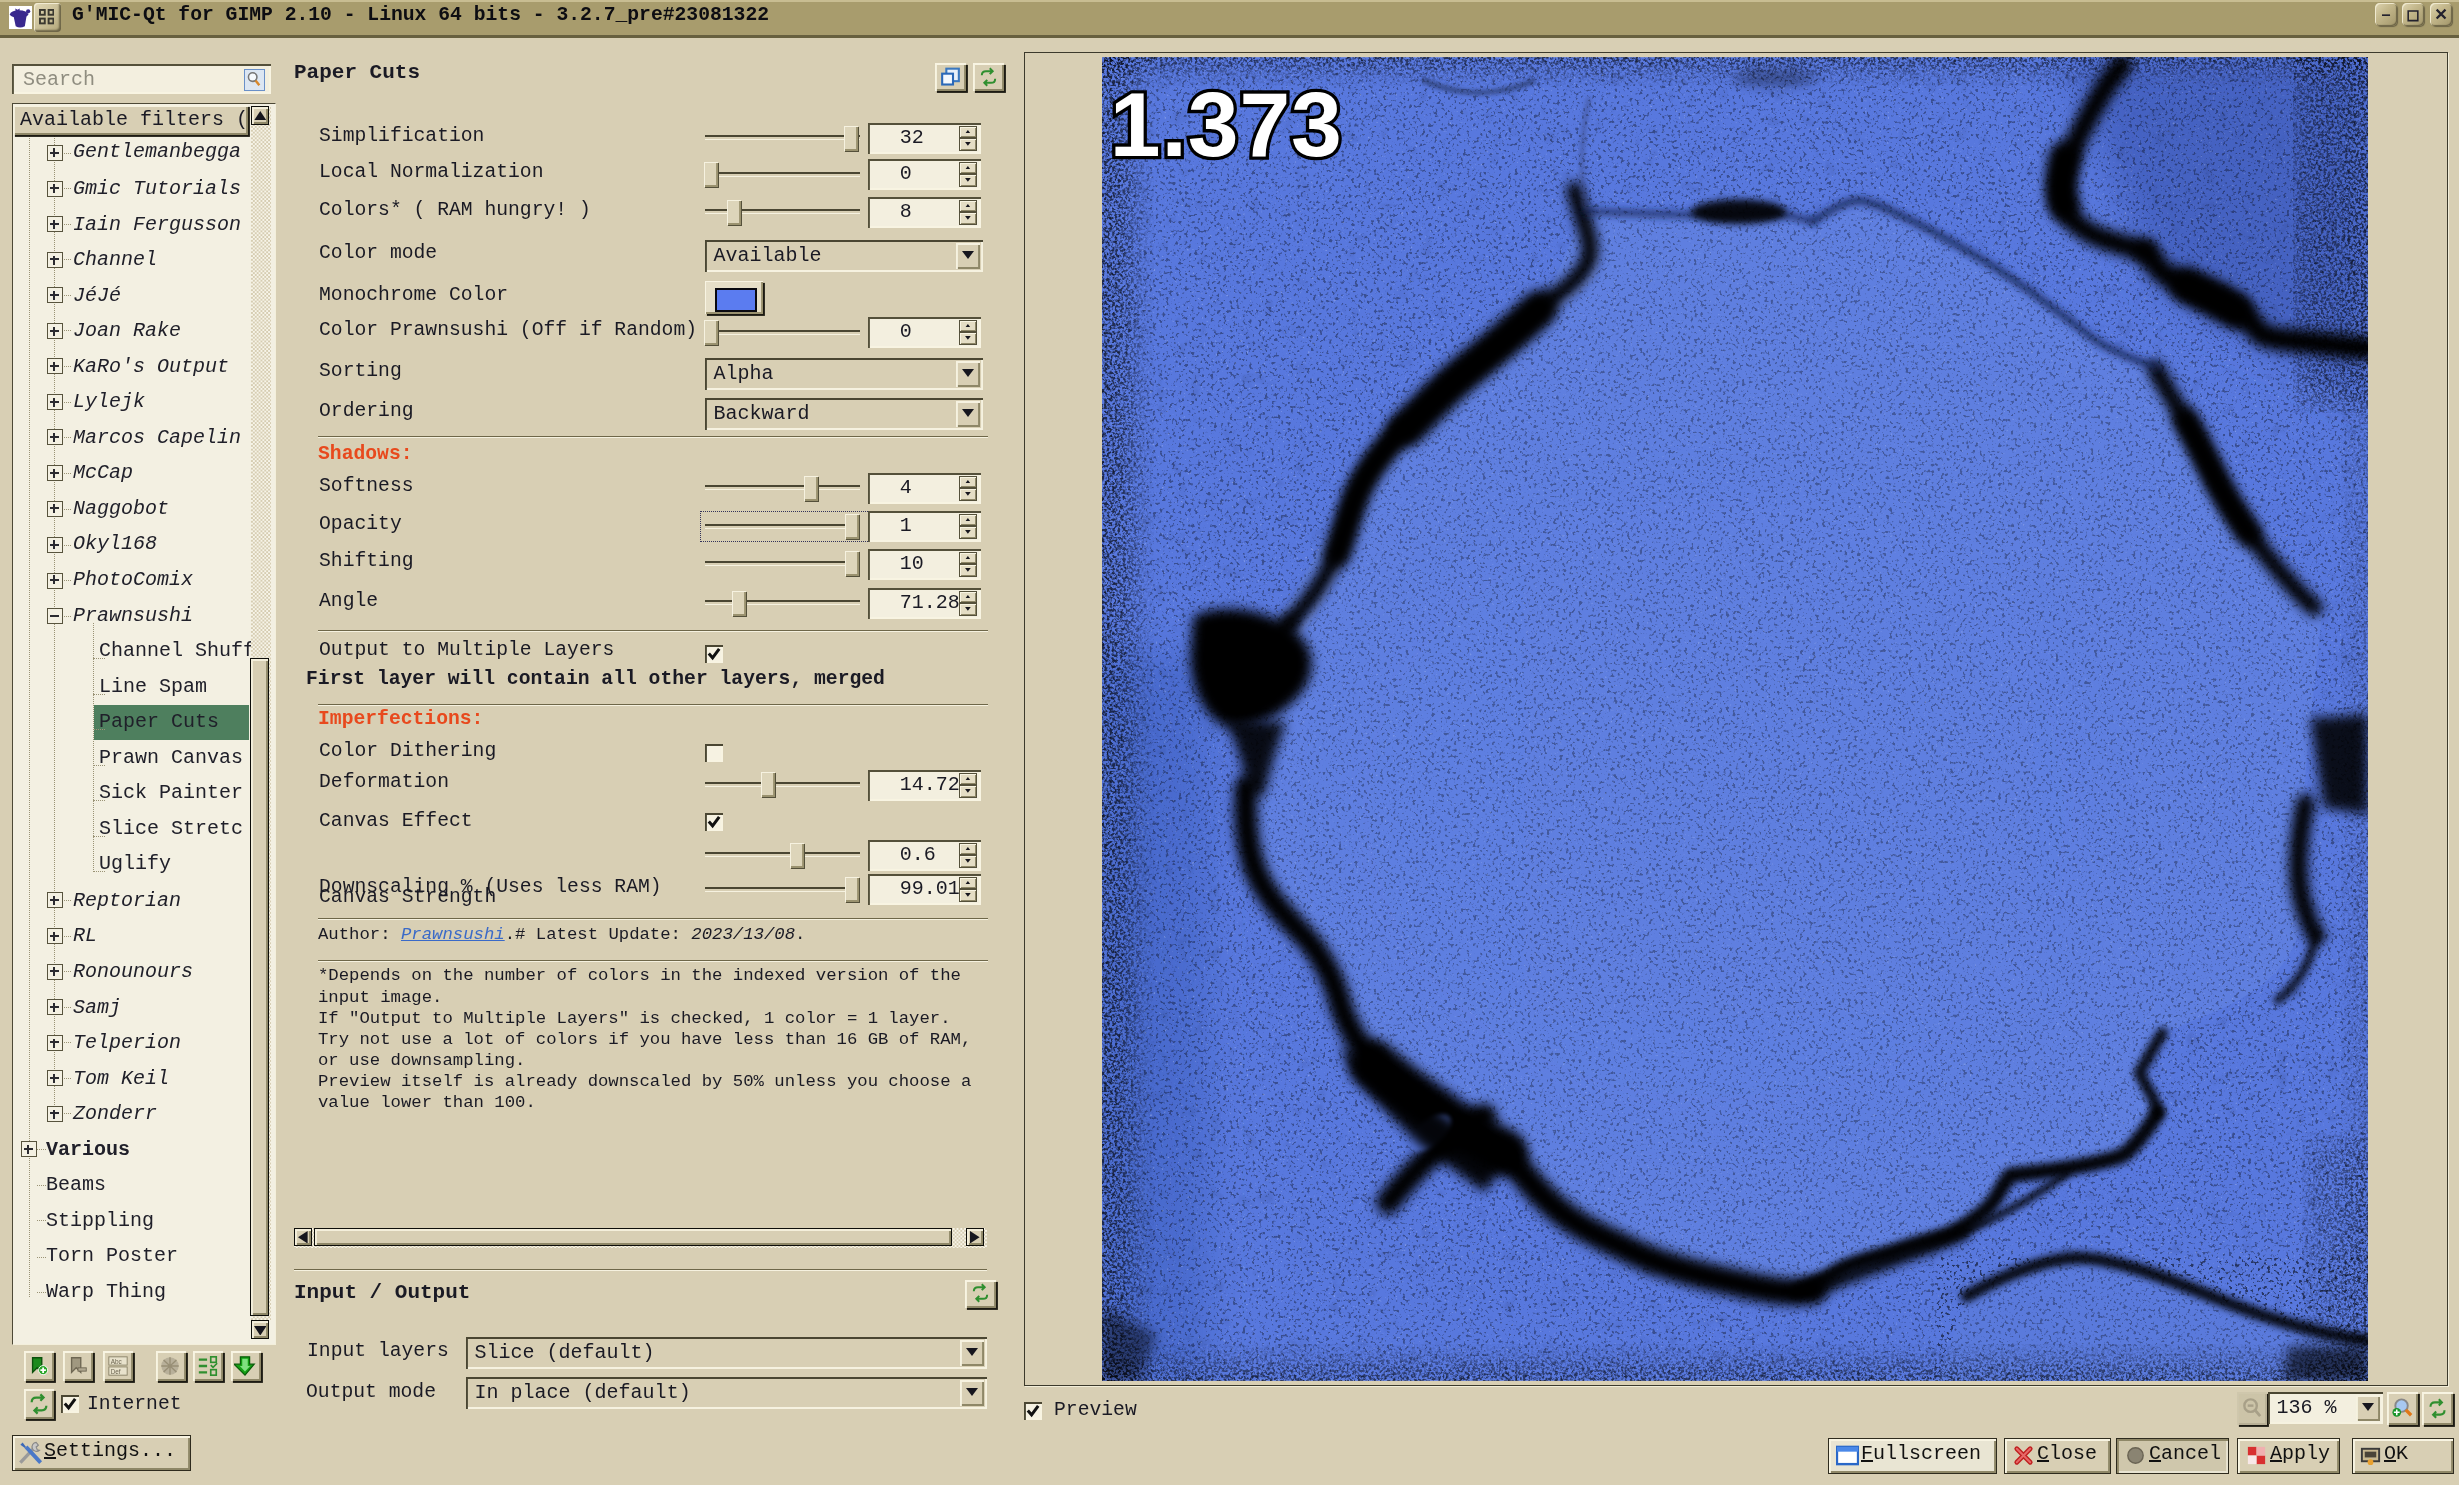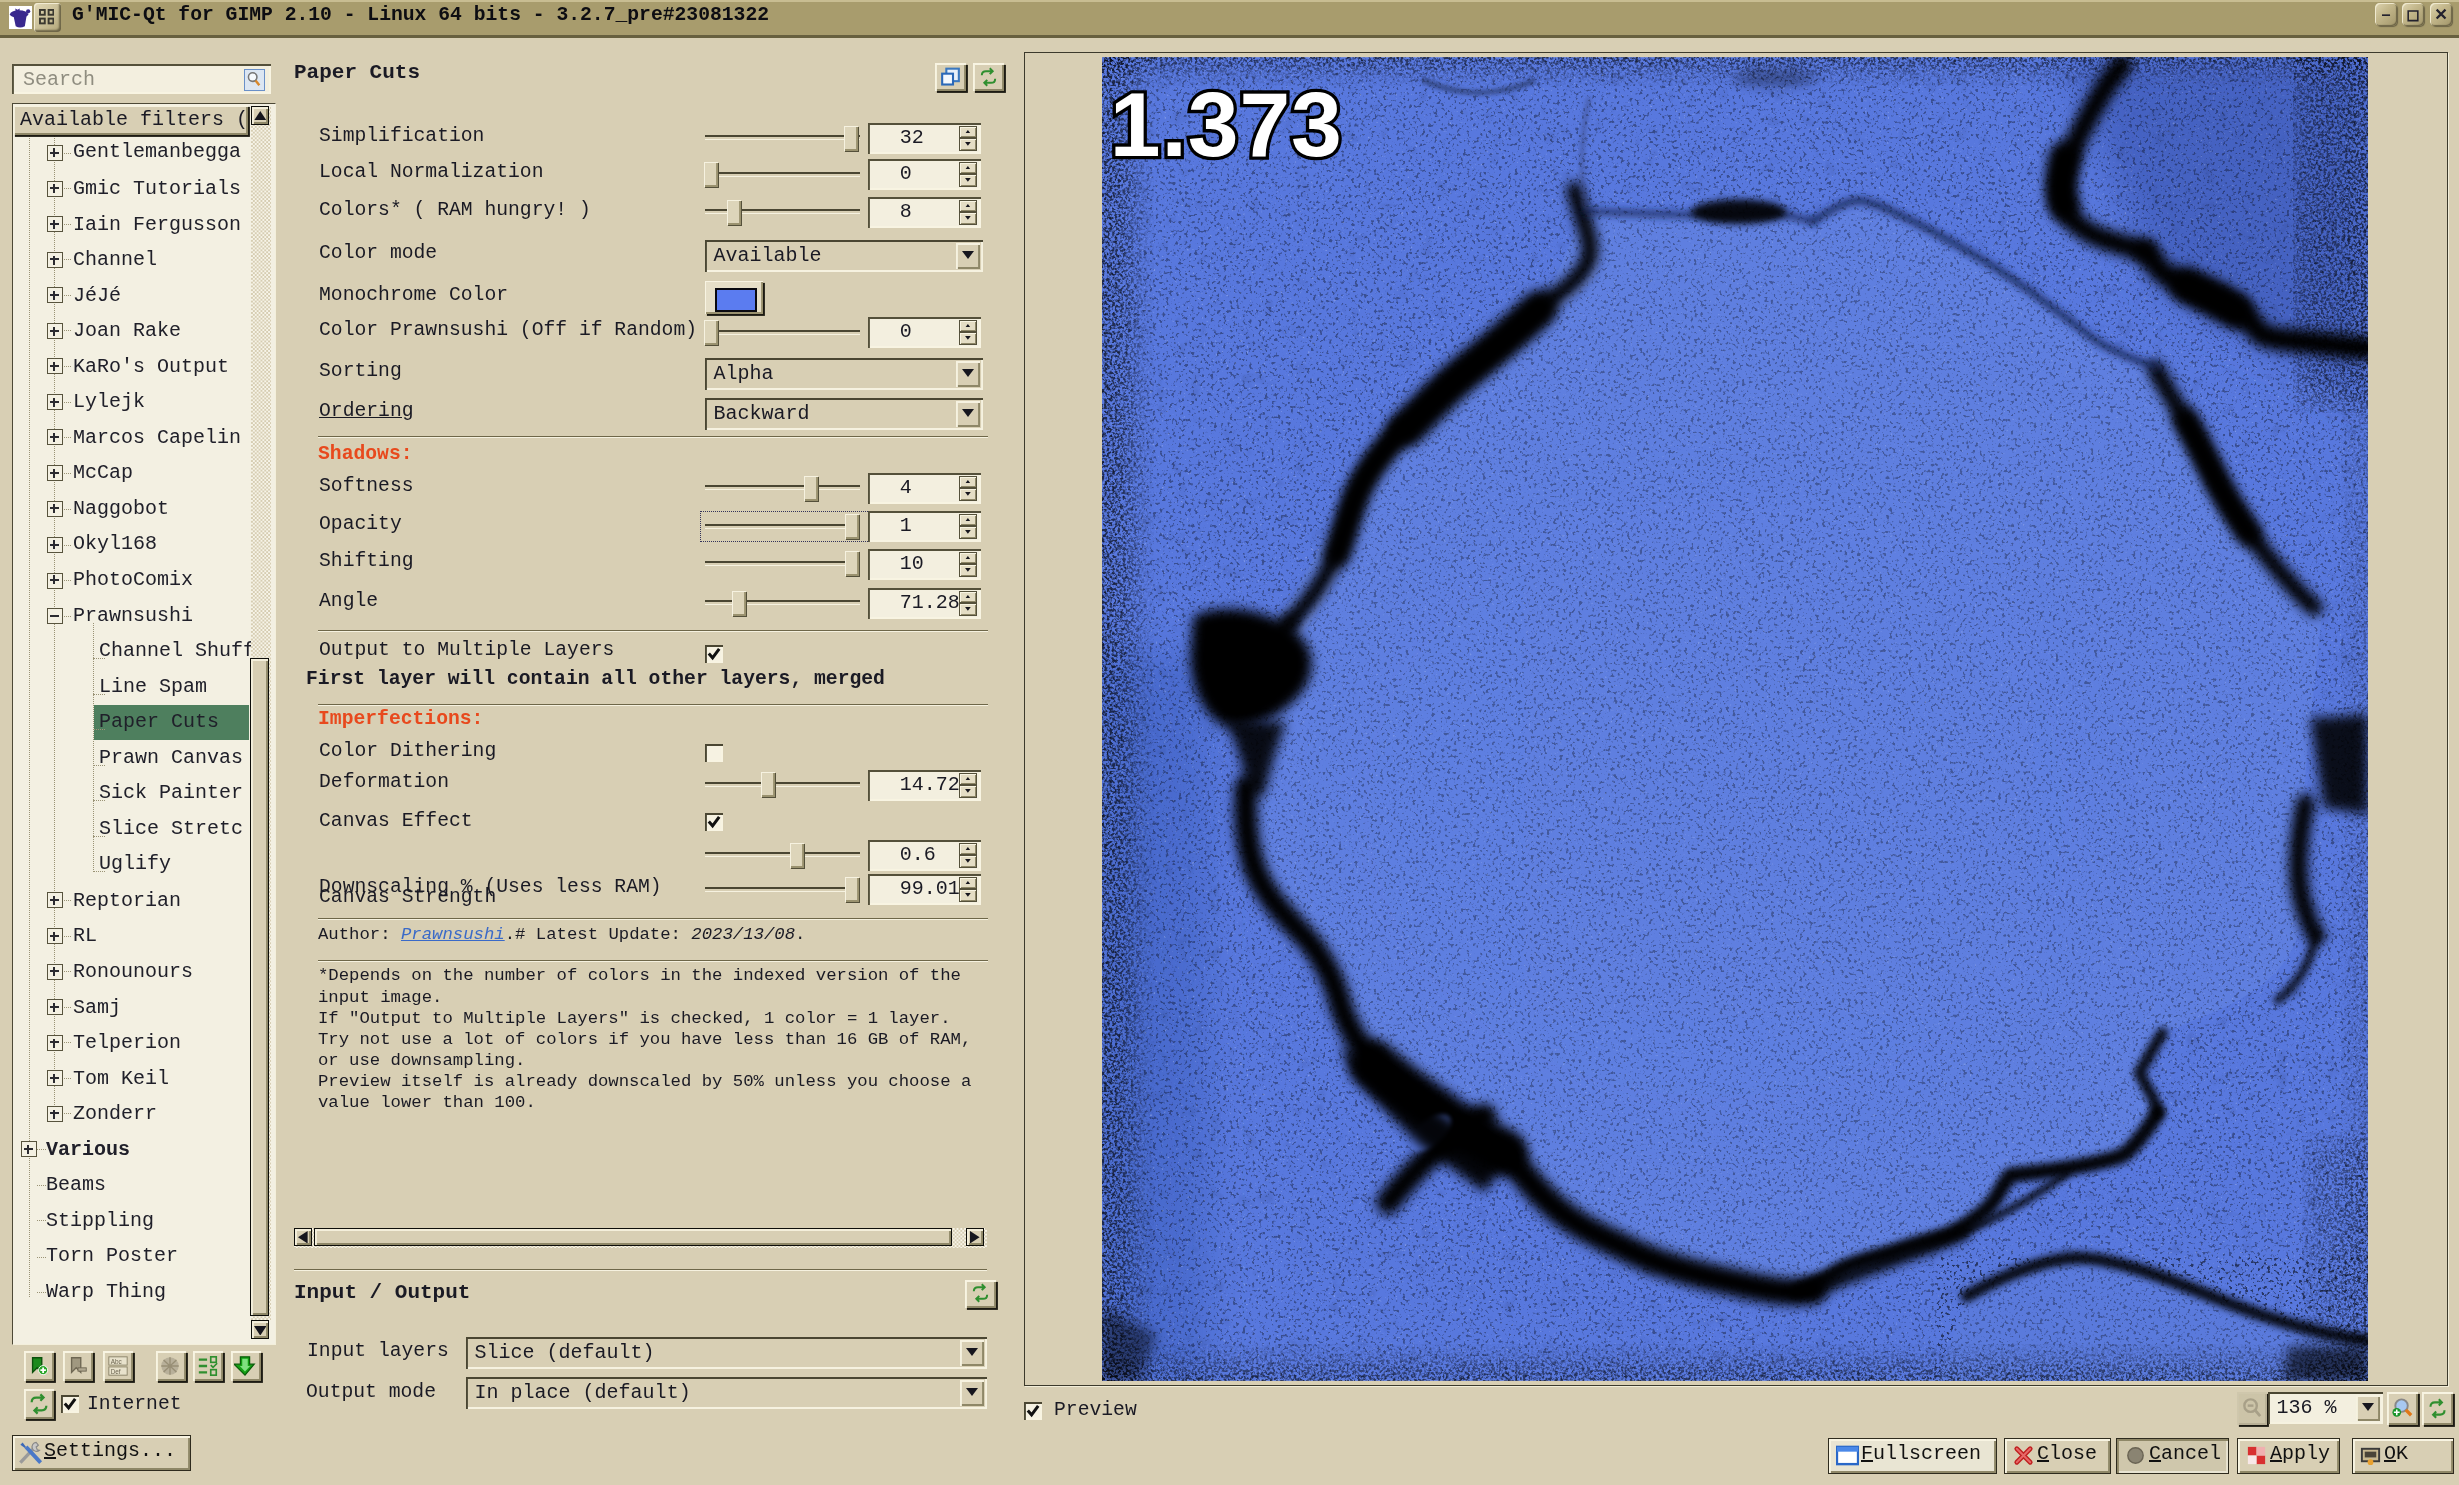--- a/index.html
+++ b/index.html
@@ -8,21 +8,21 @@
   border-top:2.9px solid #c8bd92;border-bottom:3.8px solid #67603f;}
 #titletxt{position:absolute;left:72px;top:3.8px;font-size:19.7px;font-weight:bold;color:#0d0d12;white-space:pre;}
 .wbtn{position:absolute;top:2.9px;width:22px;height:23px;border-radius:4.8px;
   background:linear-gradient(135deg,#ded5b2 0%,#c4b88c 40%,#a2966a 100%);
   box-shadow:inset 1px 1px 0 #efe9cf, inset -1px -1px 1px #6c6446, 1px 1px 1px #6c6446;
   color:#23222e;font-weight:bold;text-align:center;font-size:16.3px;line-height:22px;font-family:"Liberation Sans",sans-serif;}
 .field{background:#f3efdf;box-shadow:inset 1.9px 1.9px 0 #54503a, inset -1.9px -1.9px 0 #f8f4e2;}
 #treebox{position:absolute;left:11.5px;top:103px;width:262px;height:1240px;background:#f3f0e2;
   border:1.9px solid #4d4936;border-right-color:#f3efdb;border-bottom-color:#f3efdb;}
 .titem{position:absolute;font-size:20px;white-space:pre;color:#20202a;}
-.ital{}
+.ital{font-style:italic;}
 .plus{position:absolute;width:14.4px;height:14.4px;background:#f3f0e2;border:1px solid #57533d;}
 .guide{position:absolute;border-left:1.9px dotted #9a9375;width:0;}
 .hguide{position:absolute;border-top:1.9px dotted #9a9375;height:0;}
 .sbtn{position:absolute;background:#d8cfb4;border:1.9px solid #0e0e0a;
   box-shadow:inset 1.9px 1.9px 0 #f4efdb, inset -1.9px -1.9px 0 #8e8767;text-align:center;color:#111;}
 .trough{position:absolute;background:repeating-conic-gradient(#f7f4e8 0% 25%, #d6cdb2 0% 50%) 0 0 / 3.8px 3.8px;}
 .thumb{position:absolute;background:#d8cfb4;border:1.9px solid #0e0e0a;
   box-shadow:inset 1.9px 1.9px 0 #f4efdb, inset -1.9px -1.9px 0 #8e8767;}
 .lbl{position:absolute;font-size:19.7px;color:#1a1a24;white-space:pre;}
 .sep{position:absolute;height:0;border-top:1.9px solid #6e6749;border-bottom:1px solid #f6f2e0;}
@@ -368,21 +368,21 @@
       </svg>
     </span>
   </div>
 <div class="lbl" style="left:319px;top:360px;">Sorting</div>
 <div class="combo" style="left:705px;top:358px;width:278px;">
     <span class="t">Alpha</span>
     <span class="cbtn">
       <span class="arr"></span>
     </span>
   </div>
-<div class="lbl" style="left:319px;top:400px;text-decoration:underline;">Ordering</div>
+<div class="lbl" style="left:319px;top:400px;">Ordering</div>
 <div class="combo" style="left:705px;top:398px;width:278px;">
     <span class="t">Backward</span>
     <span class="cbtn">
       <span class="arr"></span>
     </span>
   </div>
 <div class="sep" style="left:318px;top:436px;width:670px;"></div>
 <div class="lbl" style="left:318px;top:443px;color:#e8491d;font-weight:bold;">Shadows:</div>
 <div class="lbl" style="left:319px;top:475px;">Softness</div>
 <div class="groove" style="left:705px;top:485px;width:155px;"></div>

